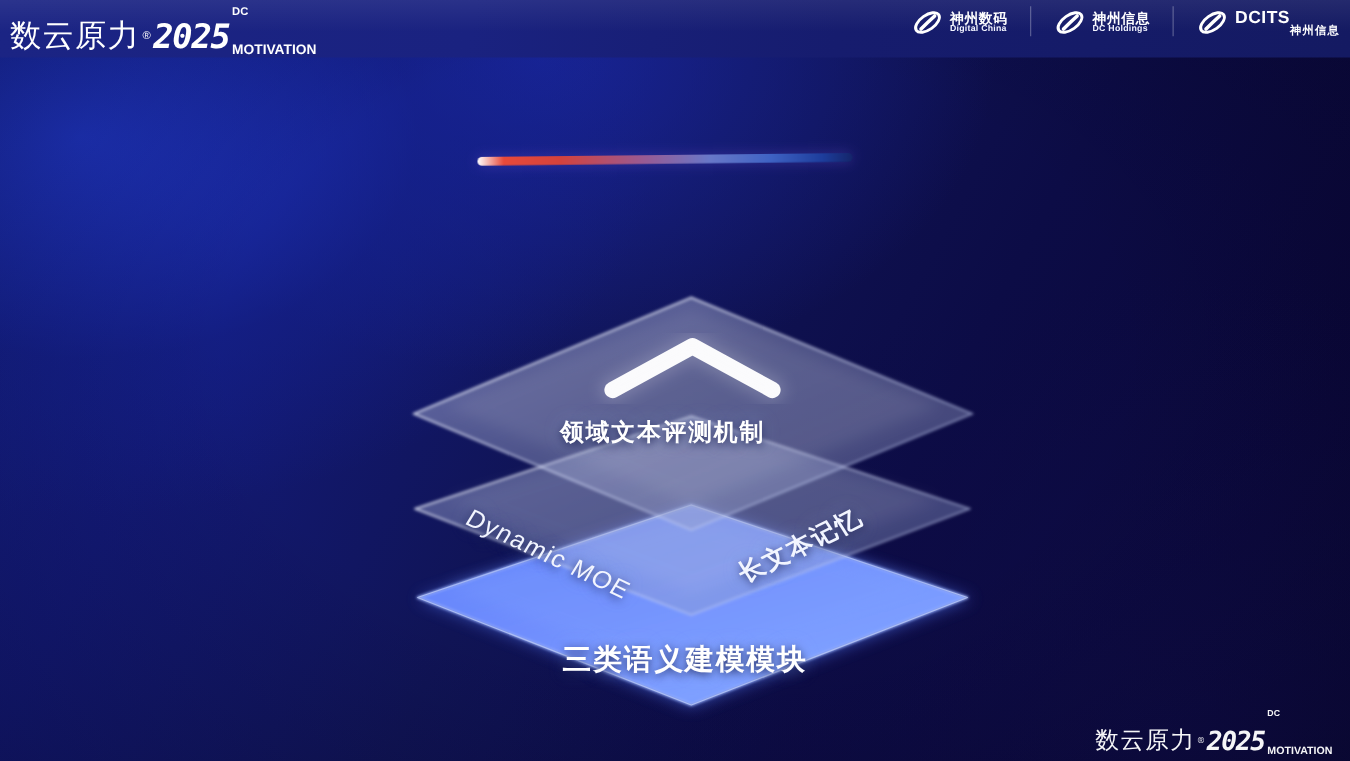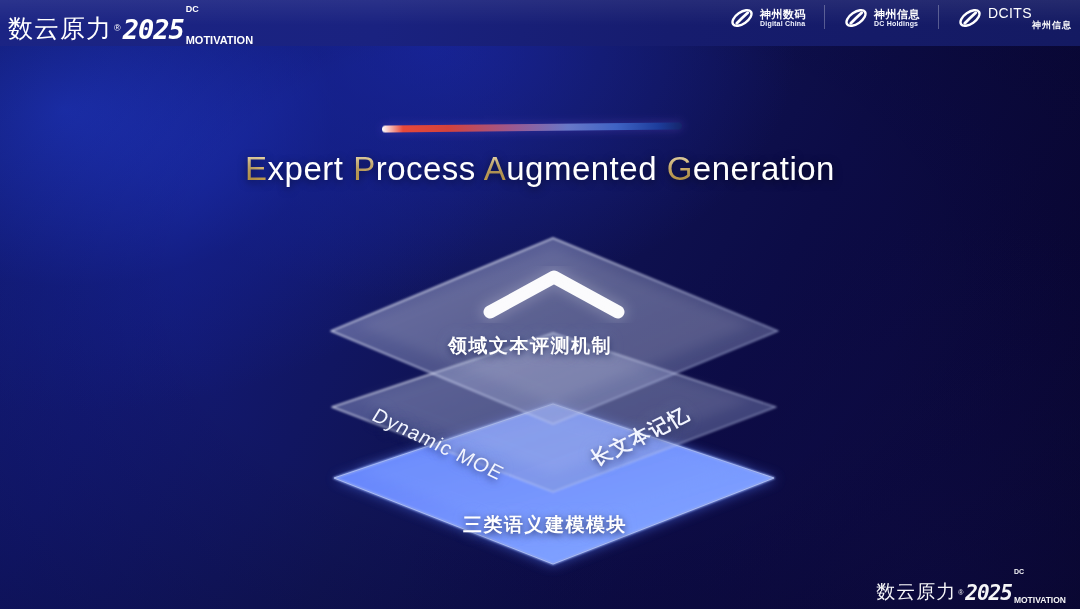--- a/index.html
+++ b/index.html
@@ -75,21 +75,21 @@
   #partners {
     position:absolute; right:8px; top:5px; height:36px;
     display:flex; align-items:flex-start; gap:18px; z-index:7;
   }
   .plogo { display:flex; align-items:center; gap:5px; }
   .swirl { width:26px; height:26px; flex:0 0 26px; }
   .ptext { display:flex; flex-direction:column; line-height:1.02; }
   .ptext .p-cn { font-size:11px; font-weight:bold; color:#fff; letter-spacing:.5px;
                  font-family:"DejaVu Sans","Liberation Sans",sans-serif; }
   .ptext .p-en { font-size:7px; font-weight:bold; color:#f2f4ff; letter-spacing:.2px; }
-  .ptext .p-big { font-size:14px; font-weight:normal; color:#fff; letter-spacing:.4px; }
+  .ptext .p-big { font-size:14px; font-weight:bold; color:#fff; letter-spacing:.4px; }
   .ptext .p-sub { font-size:9px; font-weight:bold; color:#fff; letter-spacing:1px;
                   font-family:"DejaVu Sans","Liberation Sans",sans-serif;margin-left:44px; }
   .pdiv { width:1px; height:24px; background:rgba(255,255,255,.28); }
 
   
   #live-line {
     position:absolute; left:8px; top:52px; z-index:6;
     font-size:24px; font-weight:bold; color:#ffffff;
     letter-spacing:.5px;
     font-family:"DejaVu Sans","Liberation Sans",sans-serif;
@@ -146,21 +146,21 @@
   #stack svg { display:block; }
 
   .layer-label {
     position:absolute; z-index:5;
     font-family:"DejaVu Sans","Liberation Sans",sans-serif;
     font-weight:bold; color:#ffffff;
     white-space:nowrap;
     text-shadow:0 2px 7px rgba(10,12,60,.75), 0 0 14px rgba(170,200,255,.4);
   }
   #label-top    { left:448px; top:333px; font-size:19px; letter-spacing:1.5px; }
-  #label-bottom { left:463px; top:512px; font-size:19px; letter-spacing:1.5px; }
+  #label-bottom { left:450px; top:512px; font-size:23px; letter-spacing:1.5px; }
 
   #label-moe {
     left:380px; top:404px; font-size:20px; font-weight:500;
     letter-spacing:1.2px;
     font-family:"Liberation Sans","DejaVu Sans",sans-serif;
     transform:rotate(25.5deg) skewX(-6deg);
     transform-origin:left top;
     color:#f2f5ff;
   }
   #label-mem {
@@ -240,23 +240,20 @@
     <div class="layer-label" id="label-moe">Dynamic MOE</div>
 
     <div class="layer-label" id="label-mem">长文本记忆</div>
 
     <div class="layer-label" id="label-bottom">三类语义建模模块</div>
   </div>
 
   <div id="divider"></div>
 
 
-  <div id="subtitle">
-    <span class="cap">E</span><span class="rest">xpert </span><span class="cap">P</span><span class="rest">rocess </span><span class="cap">A</span><span class="rest">ugmented </span><span class="cap">G</span><span class="rest">eneration</span>
-  </div>
 
 
   <div id="banner">
     <div id="banner-sheen"></div>
 
     <div class="brand" id="brand-top">
       <span class="cn">数云原力</span>
       <span class="reg">®</span>
       <span class="yr">2025</span>
       <span class="dc">

